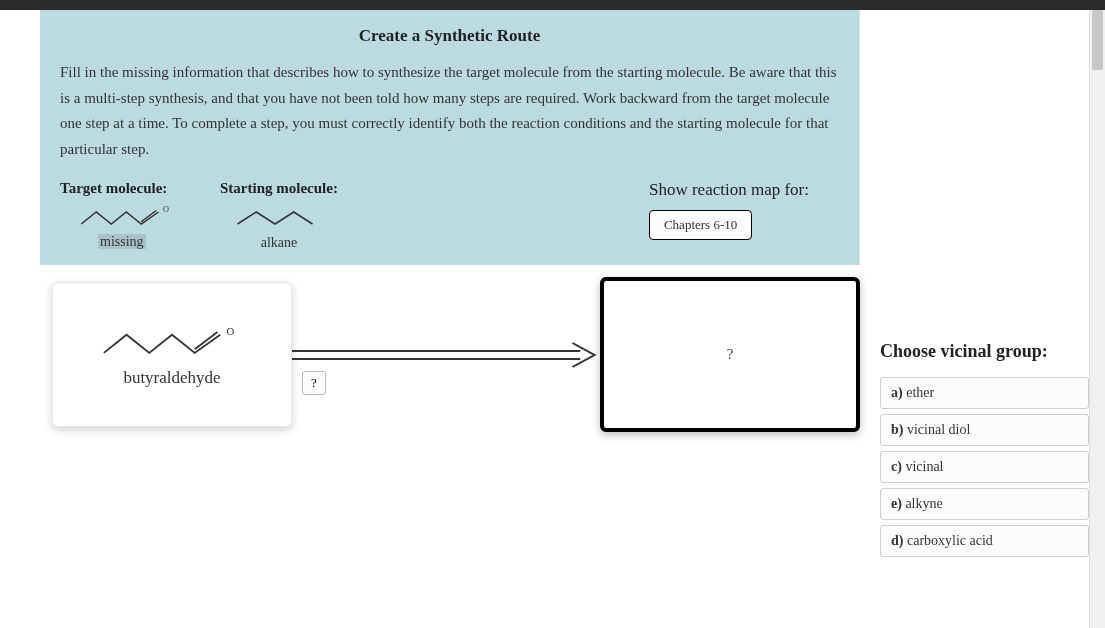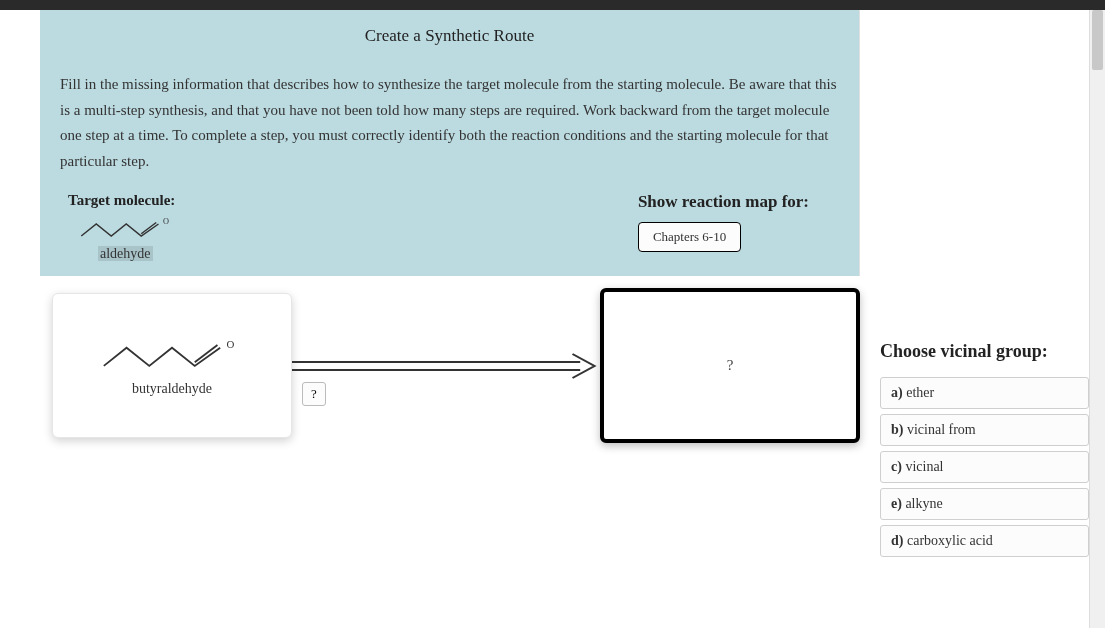--- a/index.html
+++ b/index.html
@@ -21,24 +21,24 @@
       flex: 0 0 860px;
       padding: 0 0 0 40px;
     }
     .header-panel {
       background: #bcdbe1;
       padding: 16px 20px 8px 20px;
       border-right: 1px solid #e0e0e0;
     }
     .title {
       text-align: center;
-      font-weight: normal;
+      font-weight: bold;
       font-size: 17px;
       color: #222;
-      margin-bottom: 26px;
+      margin-bottom: 14px;
     }
     .instructions {
       color: #333;
       line-height: 1.7;
       font-size: 15px;
       margin-bottom: 18px;
     }
     .molecule-row {
       display: flex;
       align-items: flex-start;
@@ -47,41 +47,40 @@
     }
     .mol-block {
       display: flex;
       flex-direction: column;
     }
     .mol-label {
       font-weight: bold;
       font-size: 15px;
       margin-bottom: 6px;
       color: #222;
-      margin-left: 8px;
     }
     .mol-struct {
       height: 30px;
     }
     .mol-name {
       font-size: 14px;
       color: #333;
       text-align: center;
       margin-top: 2px;
     }
     .mol-name.highlight {
       background: #a8c4c9;
       padding: 0 2px;
     }
     .reaction-map-col {
       margin-left: auto;
       padding-right: 30px;
     }
     .map-label {
-      font-weight: bold;
+      font-weight: normal;
       font-size: 17px;
       color: #222;
       margin-bottom: 10px;
     }
     .chapters-btn {
       font-family: Georgia, serif;
       background: #fcfcfc;
       border: 1px solid #000000;
       border-radius: 4px;
       padding: 6px 14px;
@@ -107,21 +106,21 @@
       flex-direction: column;
       justify-content: center;
       align-items: center;
       padding: 10px;
     }
     .product-card .mol-struct {
       height: 40px;
       margin-bottom: 6px;
     }
     .product-card .pname {
-      font-size: 14px;
+      font-size: 17px;
       color: #333;
     }
     .arrow-wrap {
       flex: 1;
       position: relative;
       height: 60px;
       display: flex;
       flex-direction: column;
       align-items: center;
       justify-content: center;
@@ -215,23 +214,30 @@
       <div class="instructions">Fill in the missing information that describes how to synthesize the target molecule from the starting molecule. Be aware that this is a multi-step synthesis, and that you have not been told how many steps are required. Work backward from the target molecule one step at a time. To complete a step, you must correctly identify both the reaction conditions and the starting molecule for that particular step.</div>
 
       <div class="molecule-row">
         <div class="mol-block">
           <div class="mol-label">Target molecule:</div>
           <svg class="mol-struct" viewBox="0 0 140 40" width="140">
             <polyline points="5,28 25,12 45,28 65,12 85,28 108,12" fill="none" stroke="#333" stroke-width="2"></polyline>
             <line x1="85" y1="25" x2="105" y2="10" stroke="#333" stroke-width="2"></line>
             <text x="114" y="12" font-size="11" font-family="Georgia" fill="#333">O</text>
           </svg>
-          <div style="padding-left:38px;"><span class="mol-name highlight">aldehyde</span></div>
+          <div style="padding-left:38px;"><span class="mol-name highlight">missing</span></div>
         </div>
 
+        <div class="mol-block">
+          <div class="mol-label">Starting molecule:</div>
+          <svg class="mol-struct" viewBox="0 0 110 40" width="110">
+            <polyline points="5,28 30,12 55,28 80,12 105,28" fill="none" stroke="#333" stroke-width="2"></polyline>
+          </svg>
+          <div class="mol-name">alkane</div>
+        </div>
 
         <div class="reaction-map-col">
           <div class="map-label">Show reaction map for:</div>
           <button class="chapters-btn">Chapters 6-10</button>
         </div>
       </div>
     </div>
 
     <div class="synthesis-row">
       <div class="product-card">
@@ -255,21 +261,21 @@
       <div class="reactant-card">
         <span>?</span>
       </div>
     </div>
 
   </div>
 
   <div class="sidebar">
     <div class="choose-label">Choose vicinal group:</div>
     <button class="choice"><span class="letter">a)</span><span> ether</span></button>
-    <button class="choice"><span class="letter">b)</span><span> vicinal from</span></button>
+    <button class="choice"><span class="letter">b)</span><span> vicinal diol</span></button>
     <button class="choice"><span class="letter">c)</span><span> vicinal</span></button>
     <button class="choice"><span class="letter">e)</span><span> alkyne</span></button>
     <button class="choice"><span class="letter">d)</span><span> carboxylic acid</span></button>
   </div>
 </div>
 
 <div class="scroll-track">
   <div class="scroll-thumb"></div>
 </div>
 

